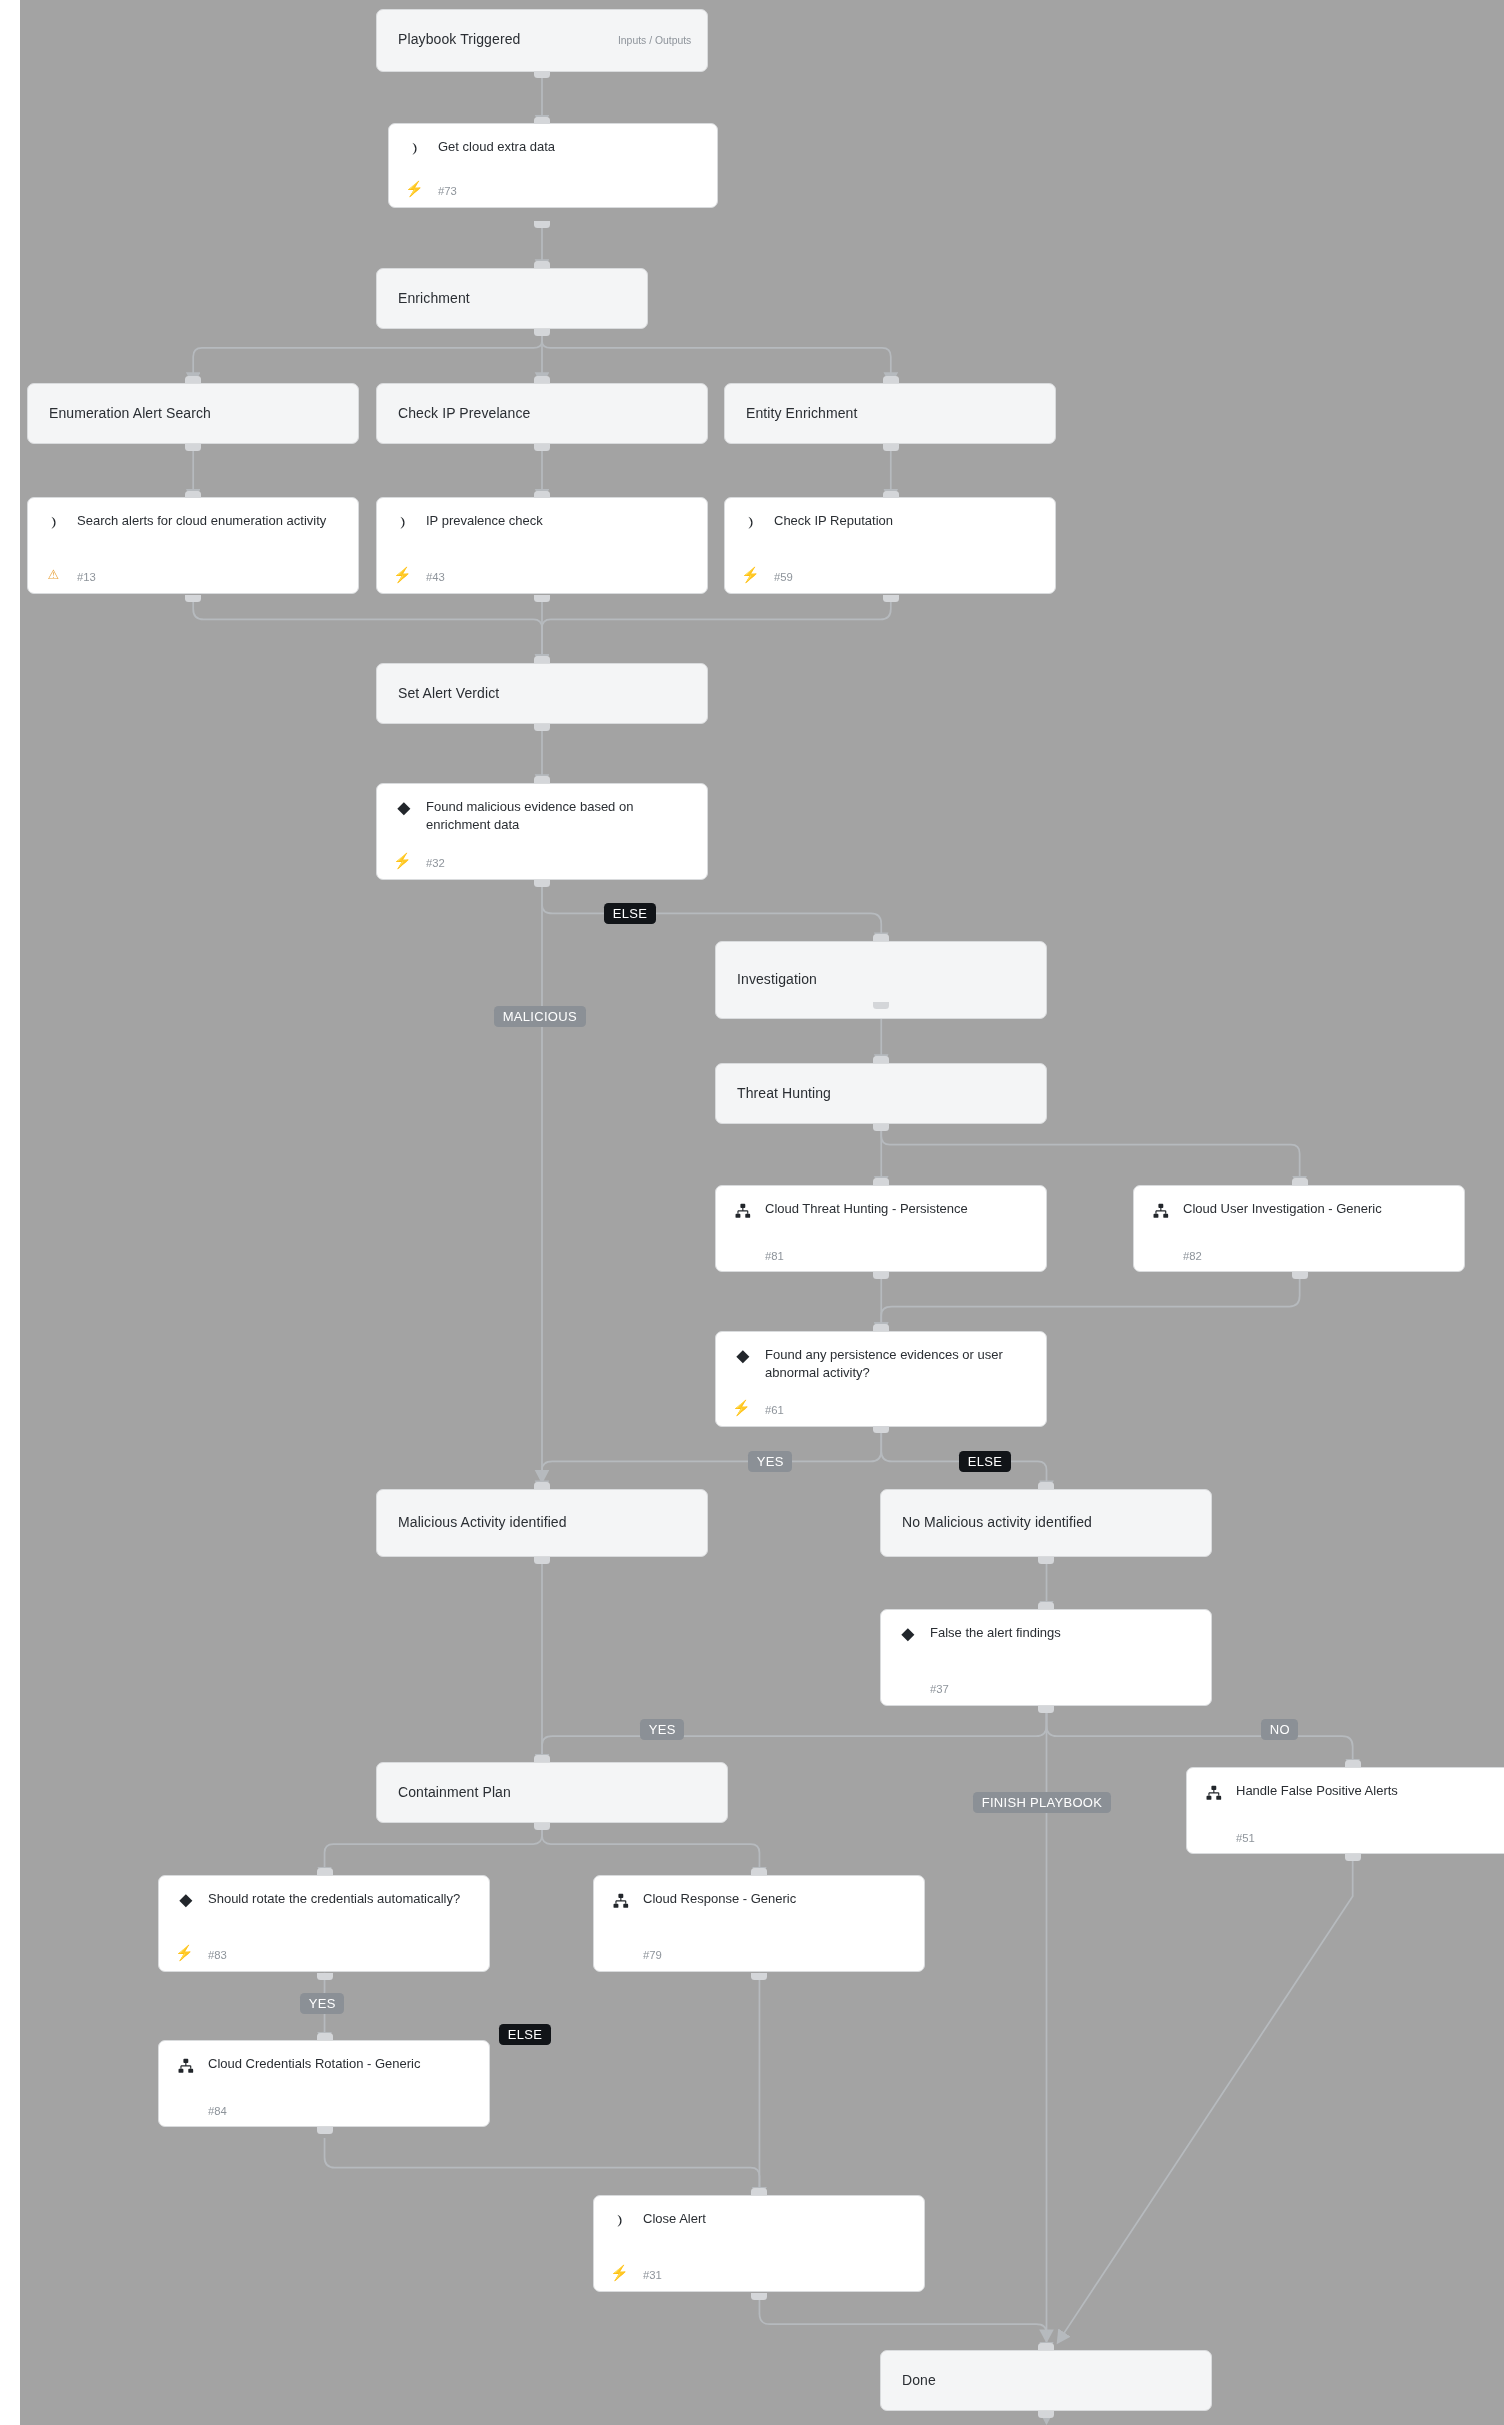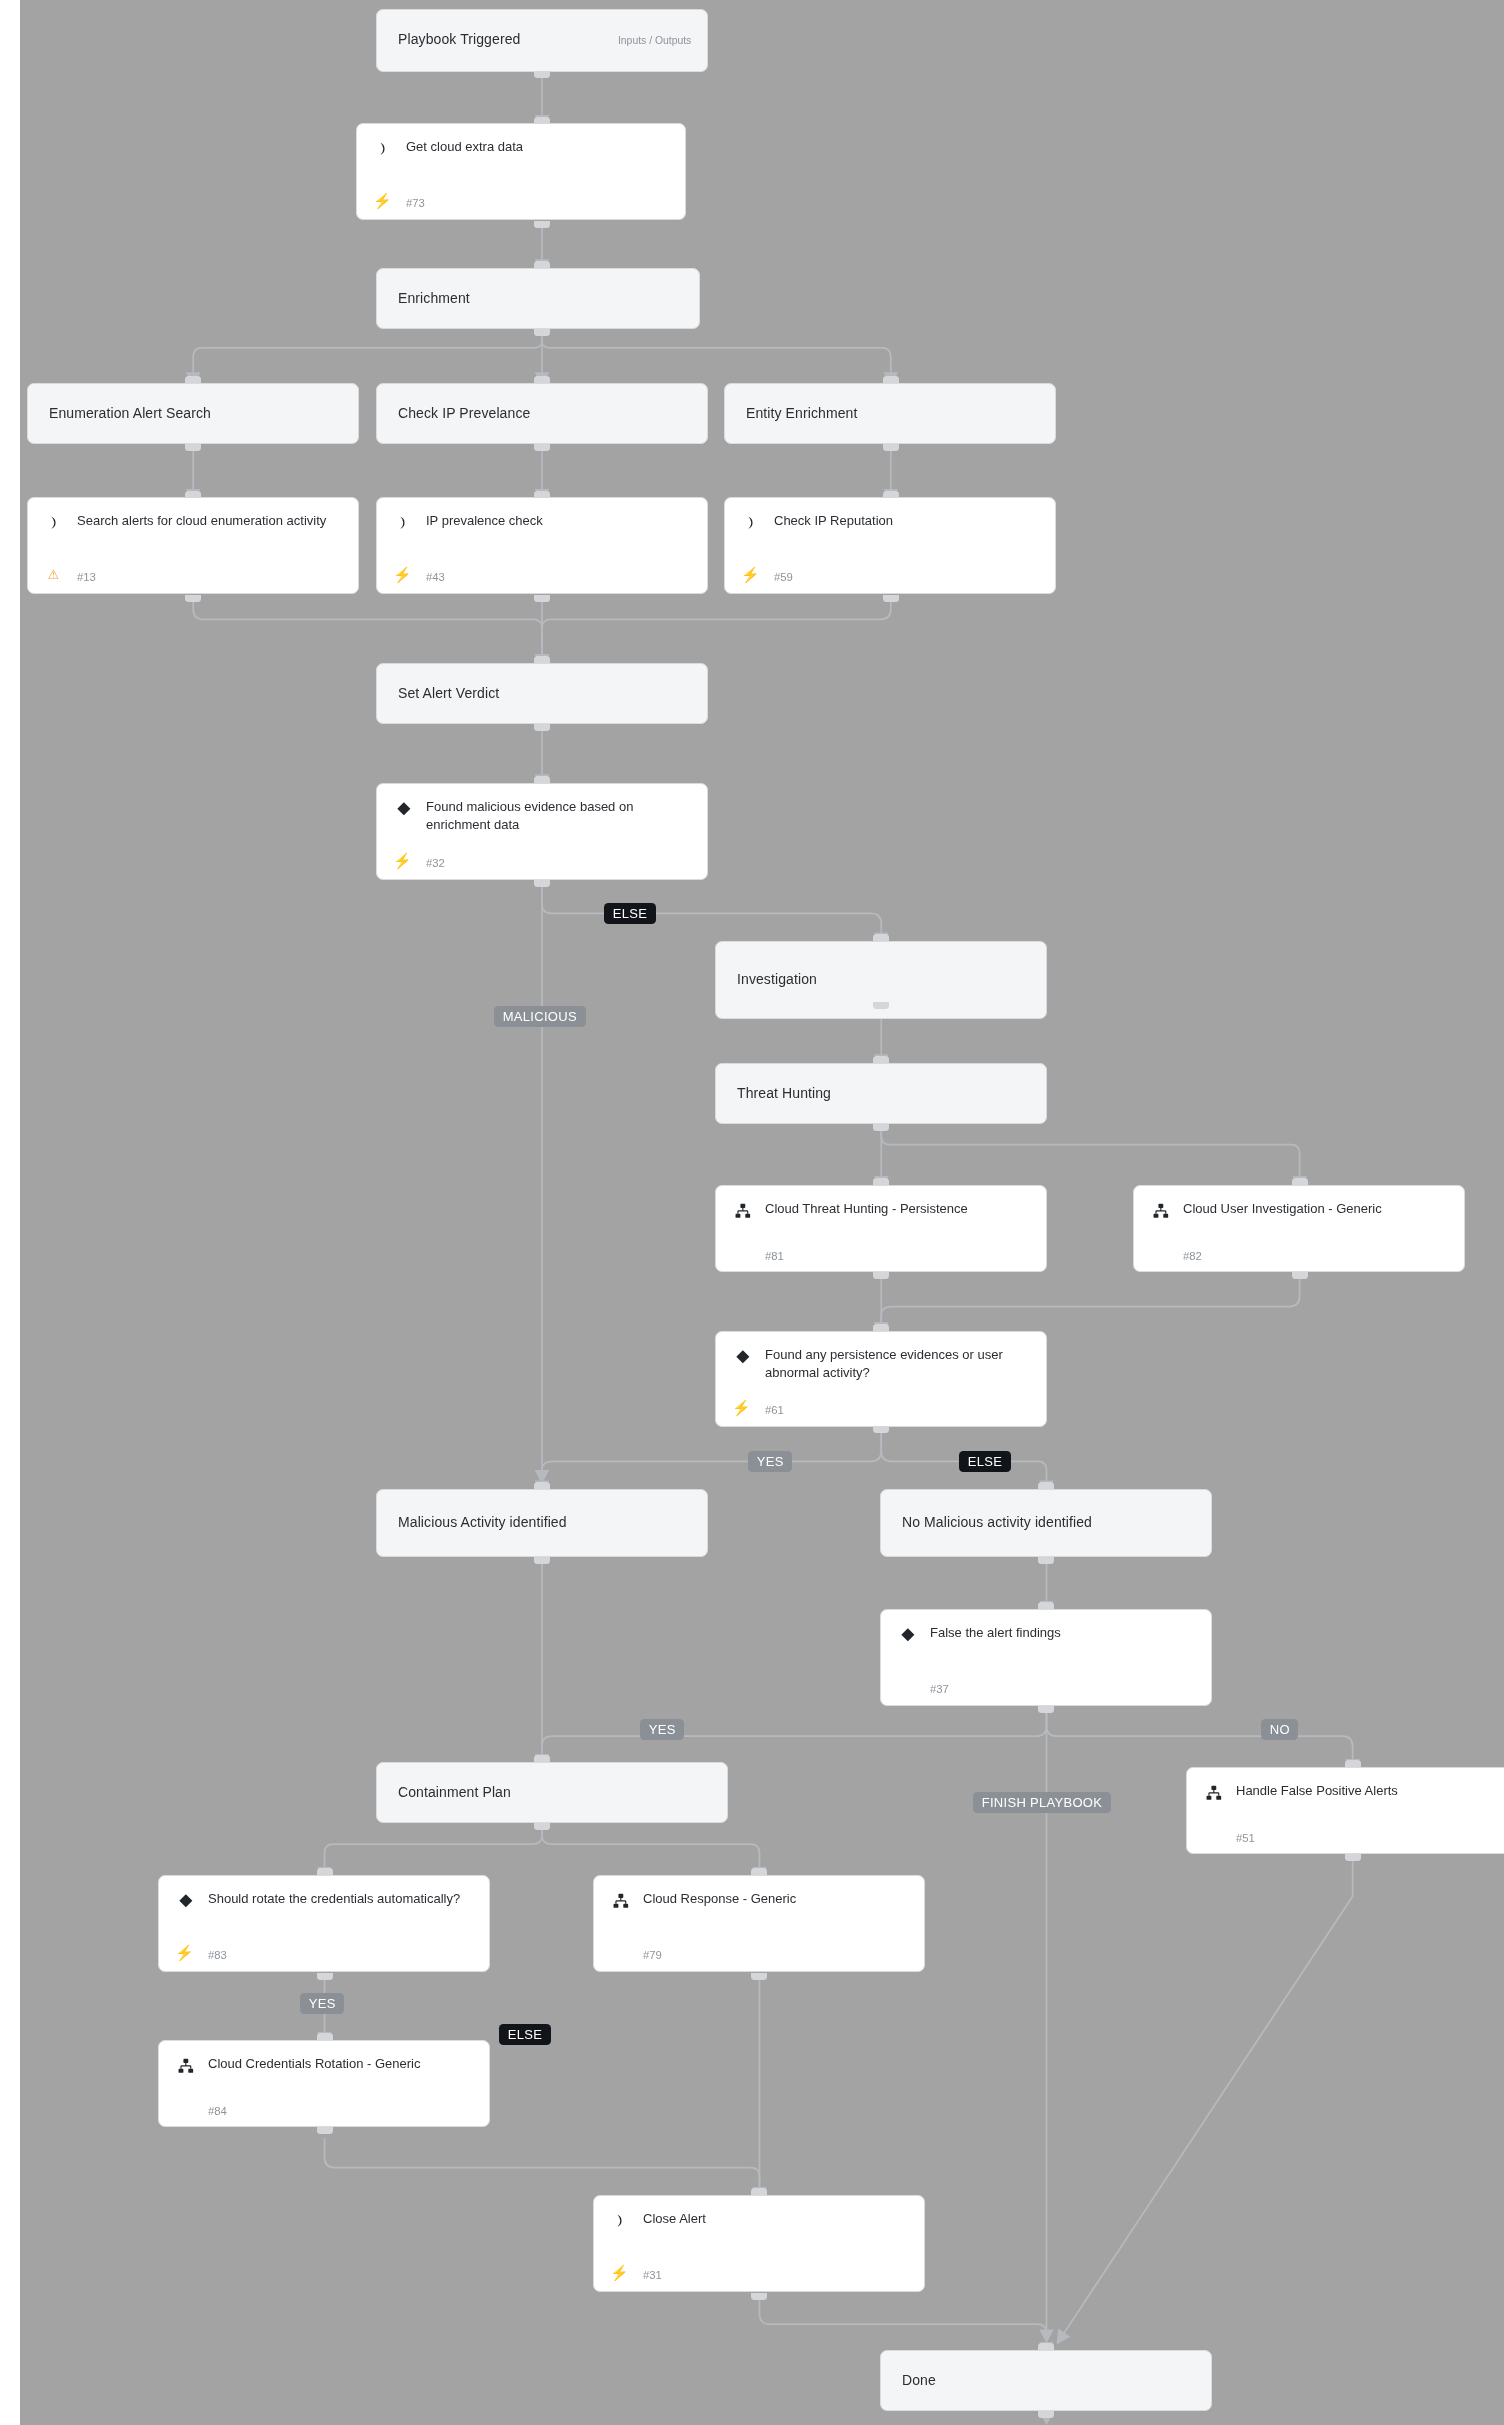--- a/index.html
+++ b/index.html
@@ -206,34 +206,34 @@
       <path d="M1180,2772 L1180,2782"></path>
     </g>
   </svg>
 
   <div class="node section" style="left:356px; top:8.7px; width:332px; height:63px;">
     <div class="node-title">Playbook Triggered</div>
     <div class="io-label">Inputs / Outputs</div>
   </div>
   <div class="port" style="left:514px; top:71px;"></div>
 
-  <div class="node white" style="left:336px; top:123px; width:330px; height:97px;">
+  <div class="node white" style="left:368px; top:123px; width:330px; height:85px;">
     <div class="icon">
       <svg width="15.7" height="15.7" viewBox="0 0 18 18">
           <path d="M5 2 a7.5 7.5 0 0 1 0 14 a9 9 0 0 0 0-14 z" fill="#22262b"></path>
         </svg>
     </div>
     <div class="task-title">Get cloud extra data</div>
     <div class="badge-icon bolt">⚡</div>
     <div class="task-id">#73</div>
   </div>
   <div class="port top" style="left:514px; top:117px;"></div>
   <div class="port" style="left:514px; top:221px;"></div>
 
-  <div class="node section" style="left:356px; top:268px; width:324px; height:61px;">
+  <div class="node section" style="left:356px; top:268px; width:272px; height:61px;">
     <div class="node-title">Enrichment</div>
   </div>
   <div class="port top" style="left:514px; top:261px;"></div>
   <div class="port" style="left:514px; top:329px;"></div>
 
   <div class="node section" style="left:7px; top:383px; width:332px; height:61px;">
     <div class="node-title">Enumeration Alert Search</div>
   </div>
   <div class="port top" style="left:165px; top:376px;"></div>
   <div class="port" style="left:165px; top:444px;"></div>

